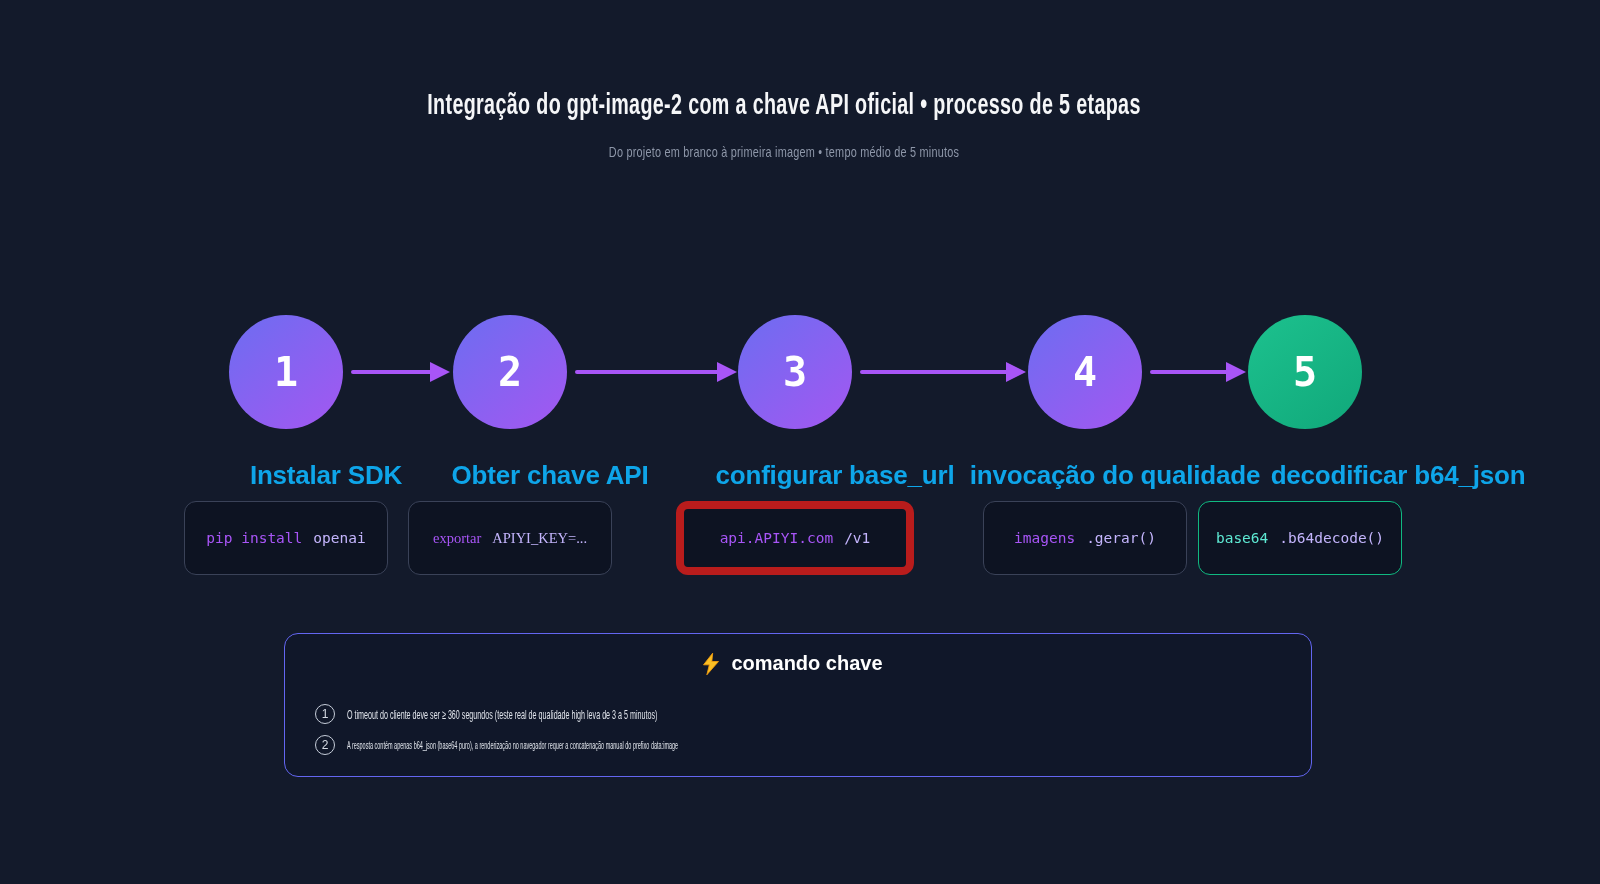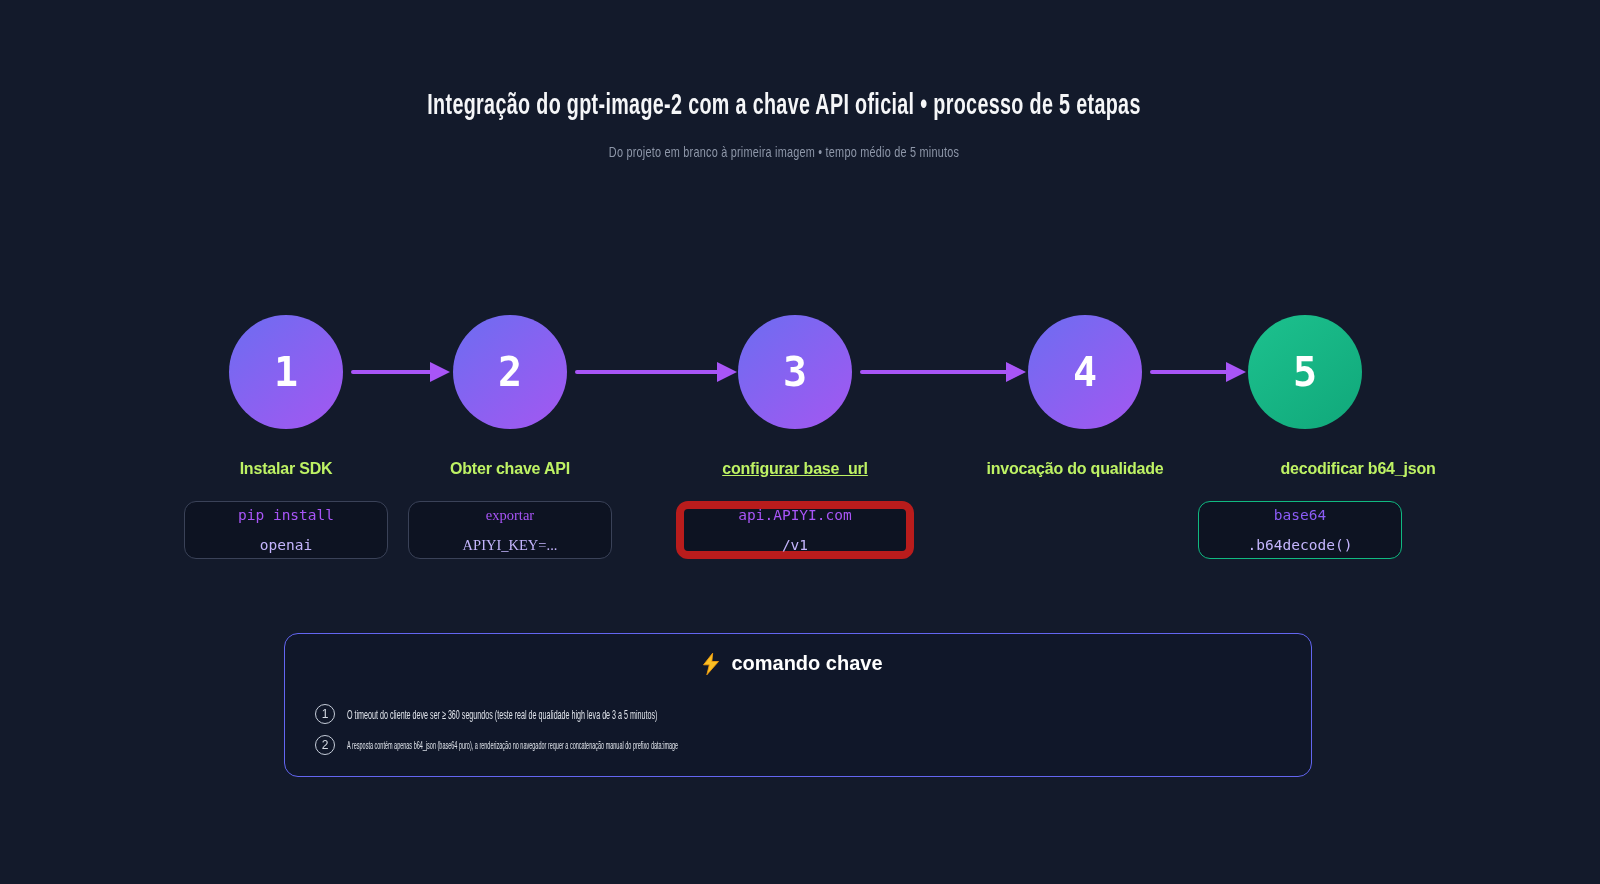--- a/index.html
+++ b/index.html
@@ -30,37 +30,37 @@
   .arrow .shaft{position:absolute;left:0;right:14px;top:8px;height:4px;border-radius:2px;background:#a855f7;}
   .arrow .head{
     position:absolute;right:0;top:0;width:0;height:0;
     border-top:10px solid transparent;border-bottom:10px solid transparent;border-left:20px solid #a855f7;
   }
   .ar1{left:351px;width:99px;} .ar2{left:575px;width:162px;}
   .ar3{left:860px;width:166px;} .ar4{left:1150px;width:96px;}
   
   .step-label{
     position:absolute;top:460px;transform:translateX(-50%);white-space:nowrap;
-    font-size:16px;font-weight:700;color:#bef264;letter-spacing:-0.2px;
+    font-size:26px;font-weight:700;color:#0ea5e9;letter-spacing:-0.2px;margin-left:40px;
   }
-  .l1{left:286px;} .l2{left:510px;} .l3{left:795px;text-decoration:underline;} .l4{left:1075px;} .l5{left:1358px;}
+  .l1{left:286px;} .l2{left:510px;} .l3{left:795px;} .l4{left:1075px;} .l5{left:1358px;}
   
   .code-box{
-    position:absolute;top:501px;height:58px;width:204px;border-radius:12px;
+    position:absolute;top:501px;height:74px;width:204px;border-radius:12px;
     background:#0d1322;border:1.5px solid #3a4258;box-sizing:border-box;
-    display:flex;flex-direction:column;align-items:center;justify-content:center;gap:11px;
+    display:flex;flex-direction:row;align-items:center;justify-content:center;gap:11px;
     font-family:"DejaVu Sans Mono",monospace;font-size:14.5px;line-height:1.3;
   }
   .code-box .ln1{color:#a855f7;}
   .code-box .ln2{color:#c4b5fd;}
   .b1{left:184px;} .b2{left:408px;font-family:Liberation Serif, serif;}
   .b3{left:676px;width:238px;border:8px solid #b91c1c;}
   .b4{left:983px;}
   .b5{left:1198px;border:1.5px solid #10b981;}
-  .b5 .ln1{color:#8b5cf6;}
+  .b5 .ln1{color:#5eead4;}
   
   .key-panel{
     position:absolute;left:284px;top:633px;width:1028px;height:144px;box-sizing:border-box;
     background:#101729;border:1.5px solid #6366f1;border-radius:14px;
   }
   .key-head{
     position:absolute;top:18px;left:0;right:12px;display:flex;align-items:center;justify-content:center;gap:10px;
     font-size:20px;font-weight:700;color:#ffffff;
   }
   .bolt{width:20px;height:22px;display:block;}
@@ -127,20 +127,24 @@
     <span class="ln2">openai</span>
   </div>
   <div class="code-box b2">
     <span class="ln1">exportar</span>
     <span class="ln2">APIYI_KEY=...</span>
   </div>
   <div class="code-box b3">
     <span class="ln1">api.APIYI.com</span>
     <span class="ln2">/v1</span>
   </div>
+  <div class="code-box b4">
+    <span class="ln1">imagens</span>
+    <span class="ln2">.gerar()</span>
+  </div>
   <div class="code-box b5">
     <span class="ln1">base64</span>
     <span class="ln2">.b64decode()</span>
   </div>
 
   <div class="key-panel">
     <div class="key-head">
       <svg class="bolt" viewBox="0 0 24 26">
         <polygon points="14,0 3,14 10,14 7,26 21,10 13,10" fill="#fbbf24" stroke="#f59e0b" stroke-width="1"></polygon>
       </svg>

